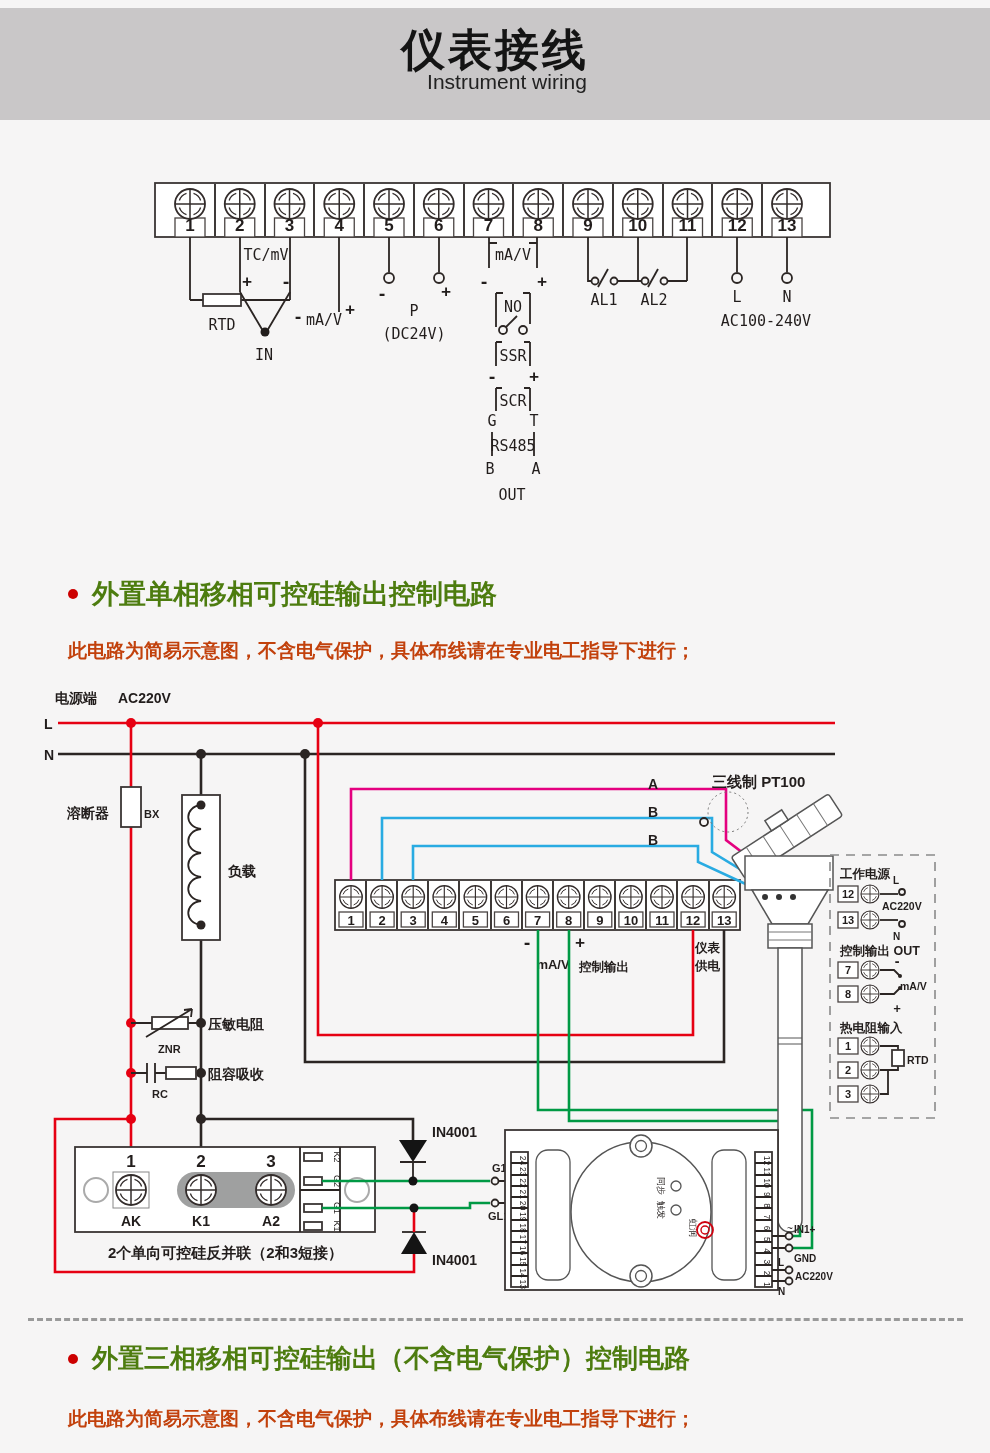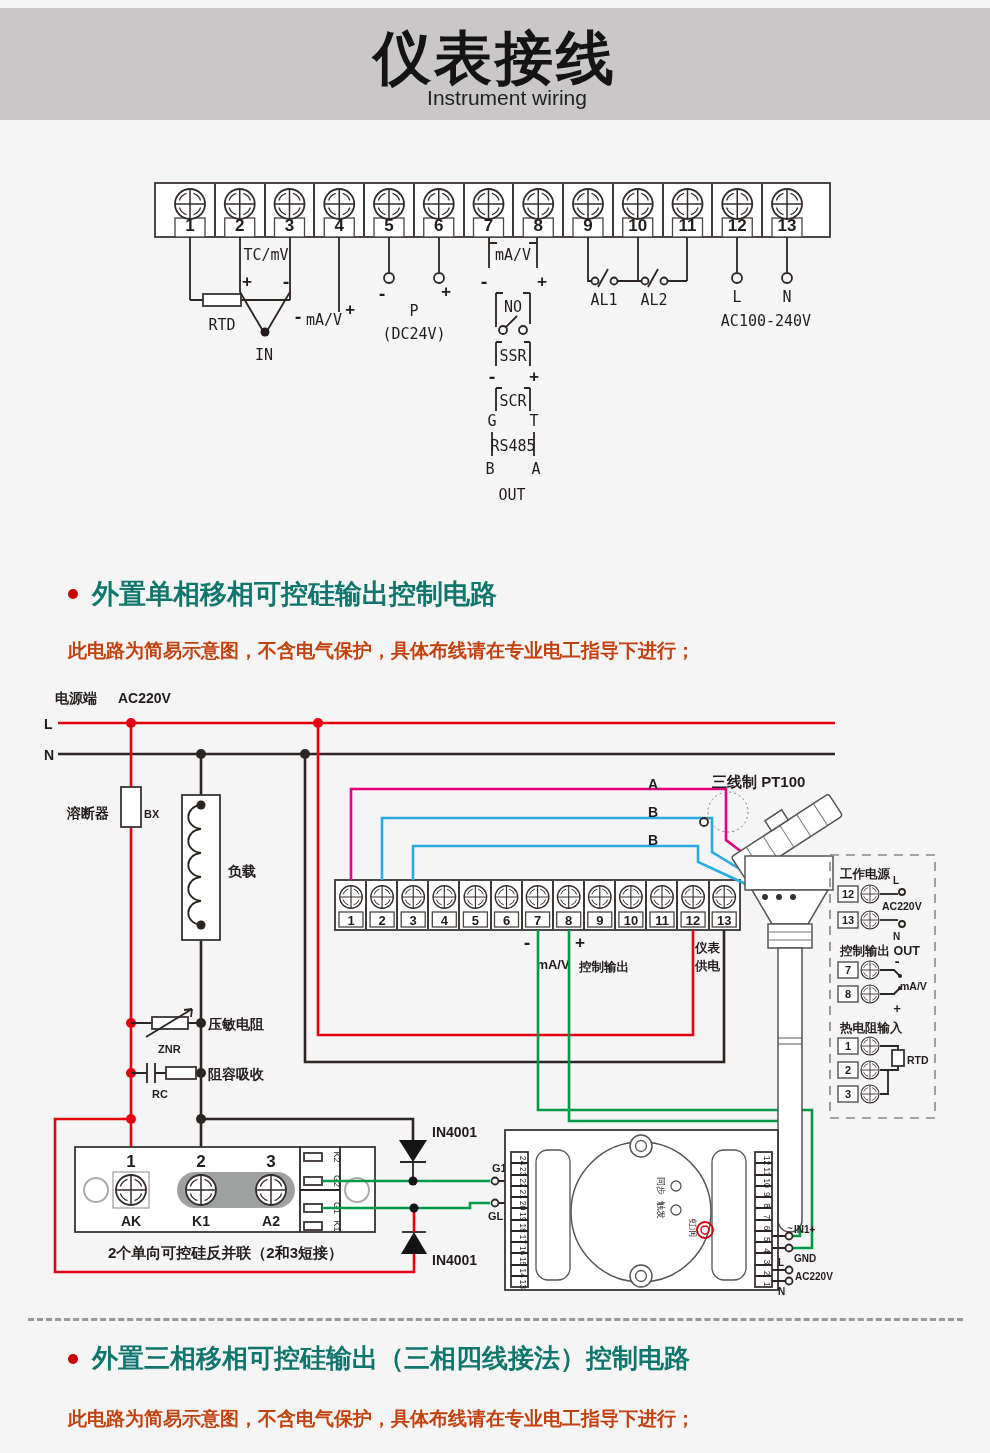--- a/index.html
+++ b/index.html
@@ -1,21 +1,21 @@
 <!DOCTYPE html>
 <html><head>
 <meta charset="utf-8">
 <style>
   html,body{margin:0;padding:0;background:#f6f5f5;}
   #page{position:relative;width:990px;height:1453px;background:#f6f5f5;overflow:hidden;
         font-family:"Liberation Sans",sans-serif;color:#221d1c;}
   #banner{position:absolute;left:0;top:8px;width:990px;height:112px;background:#c9c7c8;text-align:center;}
-  #banner .t{margin-top:18px;font-size:58px;font-weight:bold;letter-spacing:3px;color:#141414;line-height:1.1;}
+  #banner .t{margin-top:18px;font-size:44px;font-weight:bold;letter-spacing:3px;color:#141414;line-height:1.1;}
   #banner .s{font-size:21px;color:#222;margin-top:-4px;padding-left:24px;}
-  .sec-title{position:absolute;display:flex;align-items:center;font-weight:bold;color:#0f766e;}
+  .sec-title{position:absolute;display:flex;align-items:center;font-weight:bold;color:#4d7c0f;}
   .bullet{width:10px;height:10px;border-radius:50%;background:#cc0000;margin-right:14px;flex:0 0 auto;}
   #sec1{left:68px;top:576px;font-size:27px;}
   #sec2{left:68px;top:1341px;font-size:26px;}
   .note{position:absolute;font-size:19px;font-weight:bold;color:#c2410c;}
   #note1{left:68px;top:638px;}
   #note2{left:68px;top:1406px;}
   #divider{position:absolute;left:28px;top:1318px;width:935px;border-top:3px dashed #9a9a9a;}
   svg{position:absolute;left:0;overflow:visible;}
   
   text{fill:#221d1c;}
@@ -444,17 +444,17 @@
       <text class="small" x="778" y="1266" style="font-size:10px">L</text>
       <text class="small" x="795" y="1280" style="font-size:10px">AC220V</text>
       <text class="small" x="778" y="1295" style="font-size:10px">N</text>
     </g>
   </svg>
 
   <div id="divider"></div>
 
   <div id="sec2" class="sec-title">
     <span class="bullet"></span>
-    <span>外置三相移相可控硅输出（三相四线接法）控制电路</span>
+    <span>外置三相移相可控硅输出（不含电气保护）控制电路</span>
   </div>
   <div id="note2" class="note">此电路为简易示意图，不含电气保护，具体布线请在专业电工指导下进行；</div>
 
 </div>
 
 </body></html>

